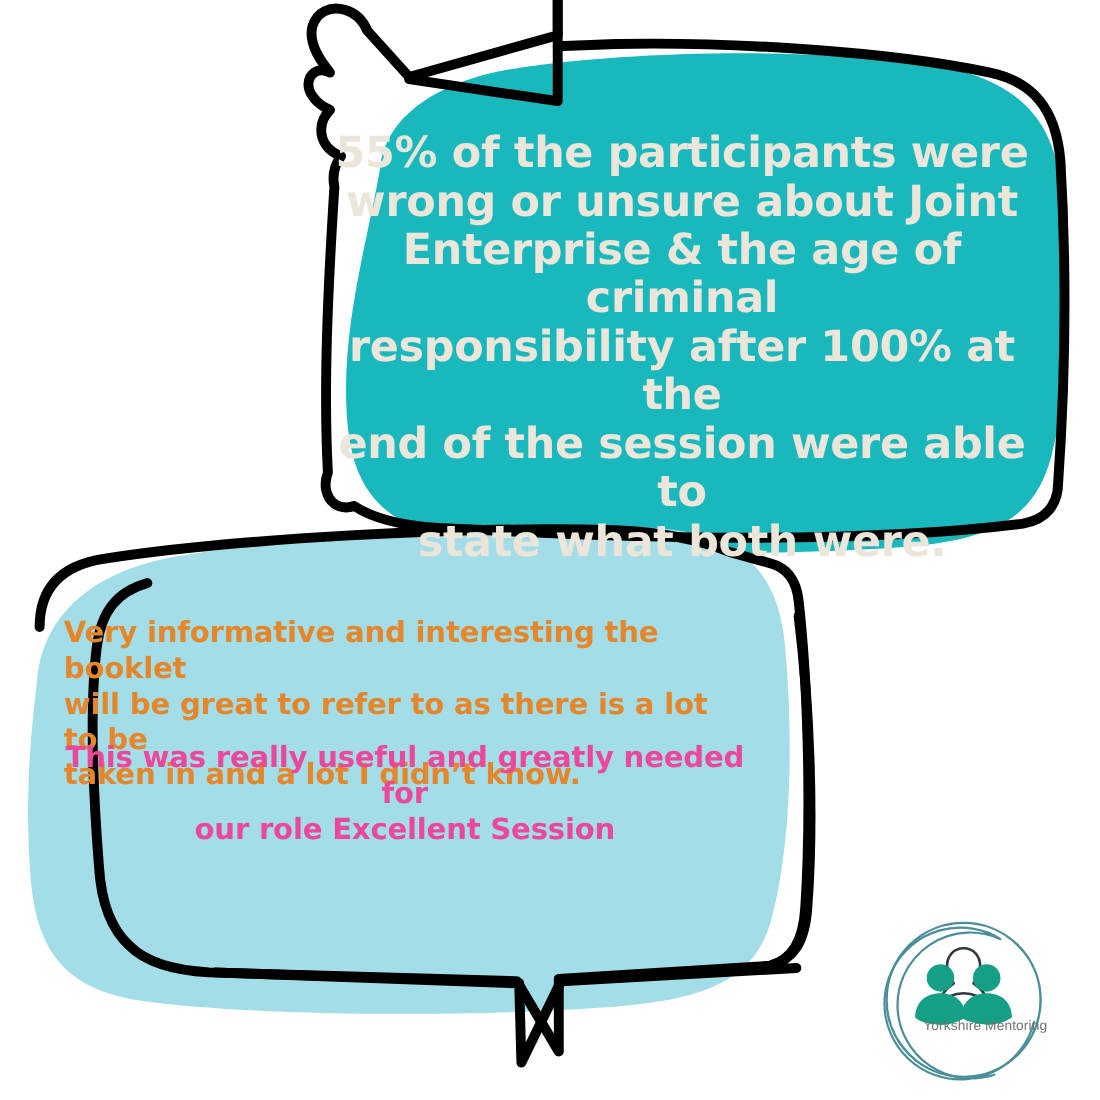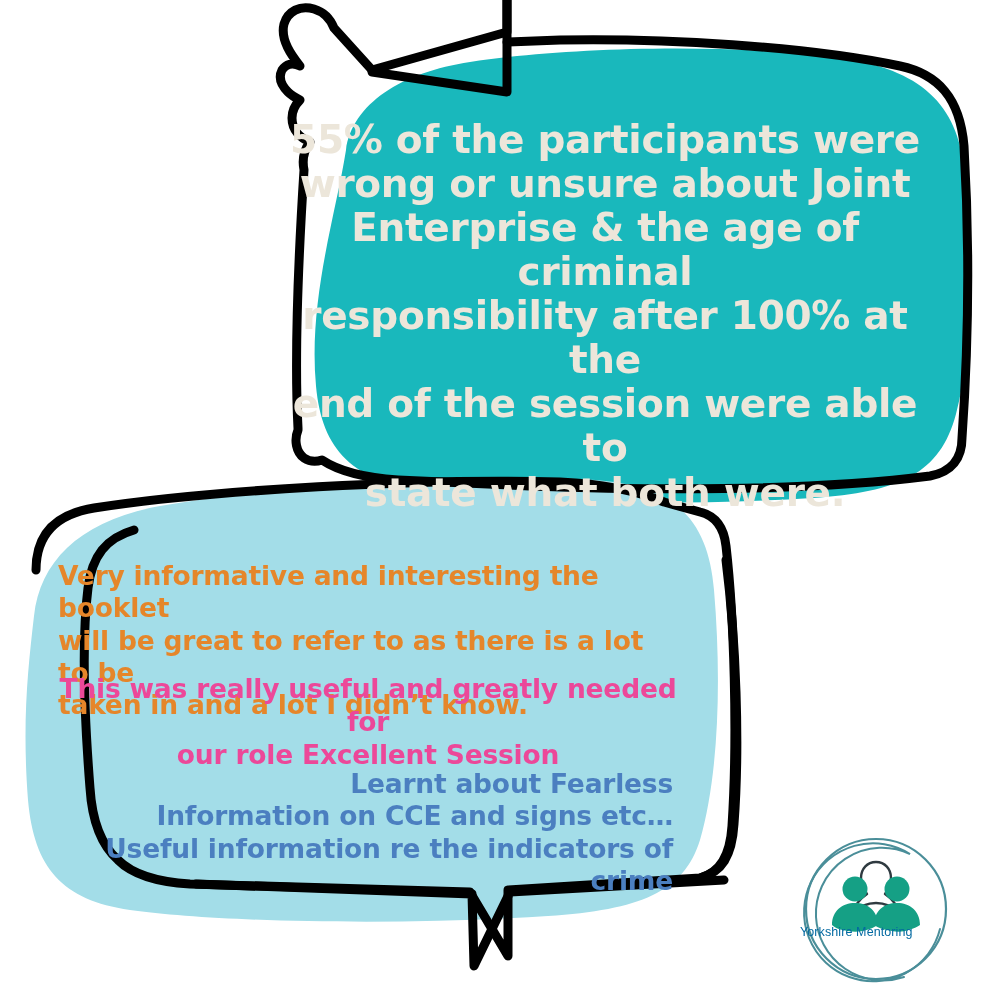--- a/index.html
+++ b/index.html
@@ -26,21 +26,21 @@
     height: 1000px;
   }
 
   .txt-layer {
     position: absolute;
     z-index: 5;
   }
 
   
   #stat-block {
-    left: 285px;
+    left: 300px;
     top: 118px;
     width: 640px;
     text-align: center;
   }
   #stat-text {
     margin: 0;
     color: #ece6da;
     font-family: "DejaVu Sans", sans-serif;
     font-weight: 700;
     font-size: 39px;
@@ -109,25 +109,25 @@
     width: 152px;
     height: 152px;
     z-index: 6;
   }
   #logo svg { display: block; }
   #logo-caption {
     position: absolute;
     left: 0;
     top: 92px;
     width: 152px;
-    text-align: left;
+    text-align: right;
     font-family: "Liberation Sans", sans-serif;
     font-size: 12.5px;
     font-weight: 400;
-    color: #0369a1;
+    color: #737373;
     letter-spacing: 0.1px;
   }
 </style>
 </head>
 <body>
 
 <div id="poster">
 
   <svg id="art" viewBox="0 0 1000 1000" xmlns="http://www.w3.org/2000/svg">
 
@@ -225,25 +225,20 @@
     <p id="quote-orange">Very informative and interesting the booklet
 will be great to refer to as there is a lot to be
 taken in and a lot I didn’t know.</p>
   </div>
 
   <div id="quote-black-block" class="txt-layer">
     <p id="quote-black">This was really useful and greatly needed for
 our role Excellent Session</p>
   </div>
 
-  <div id="quote-blue-block" class="txt-layer">
-    <p id="quote-blue">Learnt about Fearless
-Information on CCE and signs etc…
-Useful information re the indicators of crime</p>
-  </div>
 
   <div id="logo">
     <svg viewBox="0 0 152 152" width="152" height="152">
 
       <circle cx="76" cy="76" r="70" fill="#ffffff" stroke="#4a8e99" stroke-width="2.2"></circle>
       <path fill="none" stroke="#4a8e99" stroke-width="2" stroke-linecap="round" d="M 140,96
                A 69,69 0 1 1 110,21
                A 66,66 0 0 0 16,84
                A 67,67 0 0 0 104,144"></path>
 

